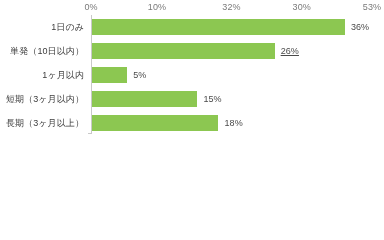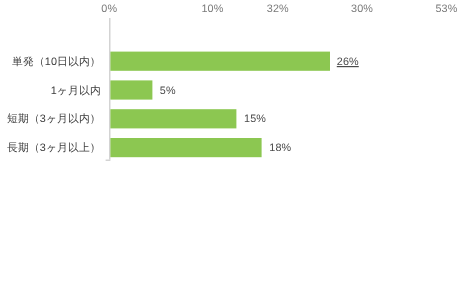--- a/index.html
+++ b/index.html
@@ -102,30 +102,35 @@
     letter-spacing: 0.1px;
   }
 </style>
 </head>
 <body>
 
 <div id="chart-root">
 
   <div id="x-axis-labels">
     <span class="x-tick-label" style="left: 91px;">0%</span>
-    <span class="x-tick-label" style="left: 177px; text-align: right;">10%</span>
+    <span class="x-tick-label" style="left: 157px; text-align: right;">10%</span>
     <span class="x-tick-label" style="left: 231.5px;">32%</span>
     <span class="x-tick-label" style="left: 301.75px; text-align: right;">30%</span>
     <span class="x-tick-label" style="left: 372px;">53%</span>
   </div>
 
   <div id="plot-area">
     <div id="axis-line"></div>
     <div id="axis-tick-bottom"></div>
 
+    <div class="bar-row" style="top: 0px;">
+      <span class="cat-label">1日のみ</span>
+      <div class="bar" style="width: 252.9px; background: rgb(140, 199, 81);"></div>
+      <span class="bar-value" style="left: 259.9px;">36%</span>
+    </div>
 
     <div class="bar-row" style="top: 24px;">
       <span class="cat-label">単発（10日以内）</span>
       <div class="bar" style="width: 182.65px; background: rgb(140, 199, 81);"></div>
       <span class="bar-value" style="left: 189.65px; text-decoration: underline;">26%</span>
     </div>
 
     <div class="bar-row" style="top: 48px;">
       <span class="cat-label">1ヶ月以内</span>
       <div class="bar" style="width: 35.125px; background: rgb(140, 199, 81);"></div>

